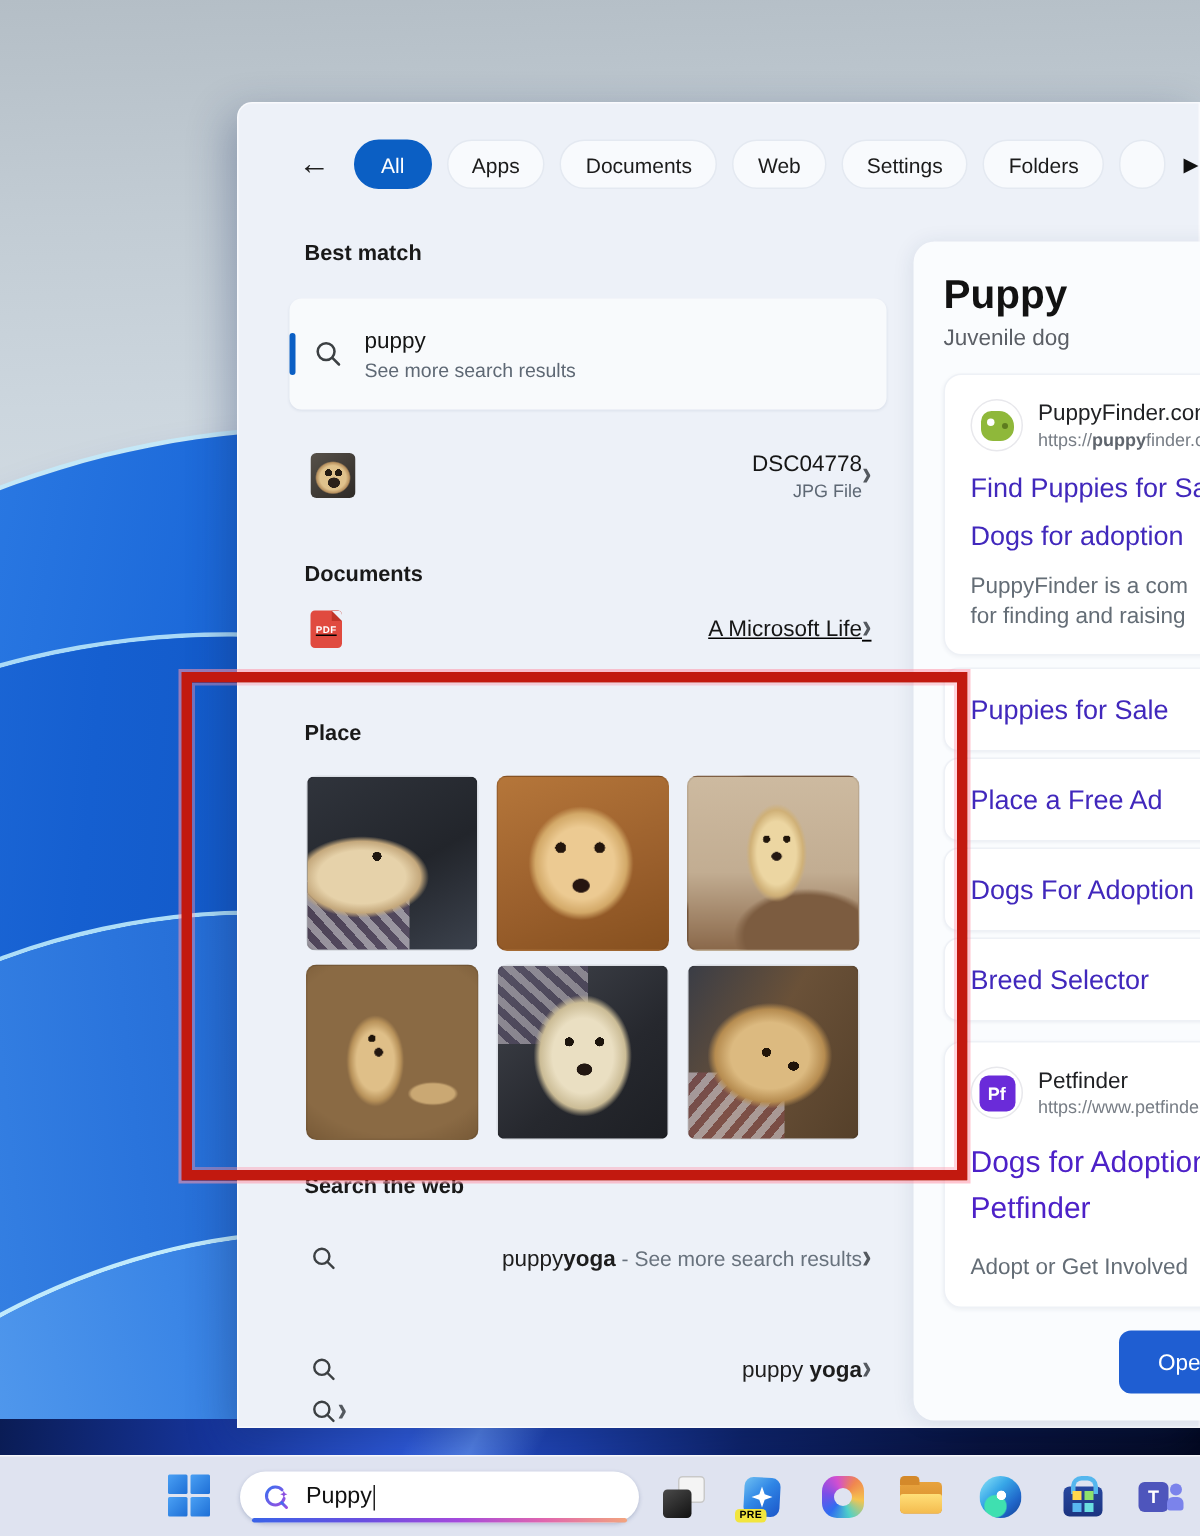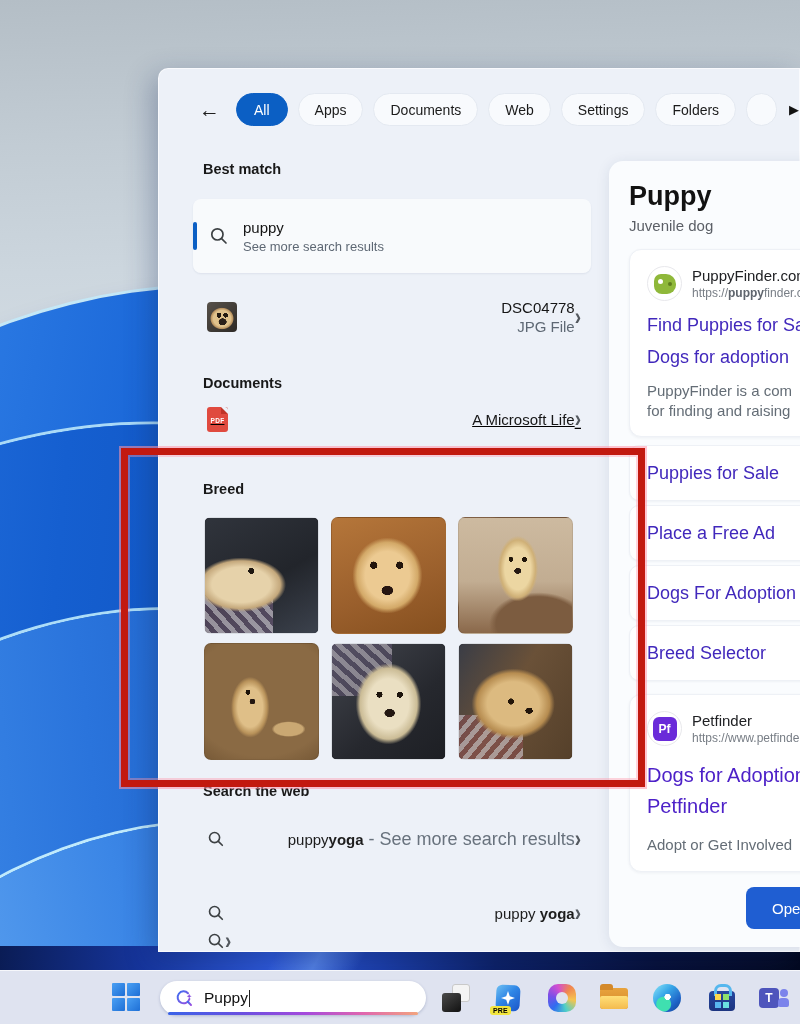--- a/index.html
+++ b/index.html
@@ -46,21 +46,21 @@
   .bm-card { position:absolute; left:34px; top:130px; width:398px; height:74px; background:rgba(255,255,255,.62);
         border-radius:8px; box-shadow:0 1px 2px rgba(30,50,90,.08); display:flex; align-items:center; padding-left:16px; }
   .bm-card::before { content:""; position:absolute; left:0; top:23px; width:4px; height:28px; border-radius:2px; background:#0b5fc4; }
   .bm-text { margin-left:14px; }
   .bm-title { font-size:15px; font-weight:500; color:#141414; }
   .bm-sub { font-size:13px; color:#5e6874; margin-top:3px; }
 
   .row { position:absolute; left:34px; width:398px; display:flex; align-items:center; padding:0 10px 0 14px;text-align:right; }
   .row .grow { flex:1; margin-left:13px; }
   .r-title { font-size:15px; color:#161616; }
-  .r-sub { font-size:15px; color:#5e6874; margin-top:2px; }
+  .r-sub { font-size:12px; color:#5e6874; margin-top:2px; }
   .chev { font-size:19px; color:#54595f; font-weight:bold; transform:scaleY(1.25); }
 
   .thumb-dsc { width:30px; height:30px; border-radius:4px; flex:none;
         background:
           radial-gradient(4px 4px at 40% 44%, #241b12 0 60%, transparent 61%),
           radial-gradient(4px 4px at 62% 44%, #241b12 0 60%, transparent 61%),
           radial-gradient(7px 6px at 52% 66%, #2b211a 0 55%, transparent 60%),
           radial-gradient(14px 13px at 50% 55%, #e0c28c 0 62%, #b99260 78%, transparent 85%),
           linear-gradient(140deg,#57514a,#2e2a26); }
 
@@ -111,21 +111,21 @@
         radial-gradient(52px 44px at 48% 52%, #dcba80 0 50%, #b68c50 70%, transparent 80%),
         repeating-linear-gradient(130deg, rgba(226,216,228,.55) 0 5px, rgba(150,80,90,.45) 5px 10px),
         linear-gradient(120deg,#3a3d46 0%,#6a5138 45%,#55402a 100%);
         background-size:auto,auto,auto,64px 44px,auto; background-position:0 0,0 0,0 0,left bottom,0 0; background-repeat:no-repeat; }
 
   
   .web-row { height:40px; }
   .q-ico { flex:none; }
   .wr-text { flex:1; margin-left:14px; font-size:15px; color:#1d1d1d; white-space:nowrap; overflow:hidden; }
   .wr-text b { font-weight:bold; }
-  .wr-gray { color:#68727d; font-size:18px; }
+  .wr-gray { color:#68727d; font-size:14px; }
 
   
   .panel { position:absolute; left:450px; top:92px; width:345px; height:786px; background:#fafcfe;
         border-radius:14px; box-shadow:0 2px 14px rgba(30,50,90,.10); padding:20px 0 0 20px; }
   .panel-title { font-size:27px; font-weight:bold; color:#121212; }
   .panel-sub { font-size:15px; color:#5b5f66; margin-top:5px; }
   .src-card { margin-top:15px; width:330px; background:#fff; border:1px solid #eef1f6; border-radius:12px;
         box-shadow:0 1px 3px rgba(30,50,90,.06); padding:16px 0 16px 17px; }
   .src-head { display:flex; align-items:center; }
   .avatar { width:35px; height:35px; border-radius:50%; border:1px solid #e8e8ec; background:#fff; flex:none;
@@ -261,21 +261,21 @@
   <div class="row" style="top:328px; height:44px;text-decoration:underline;">
     <div class="pdf-ico">
         <span>PDF</span>
       </div>
     <div class="grow">
       <div class="r-title">A Microsoft Life</div>
     </div>
     <span class="chev">›</span>
   </div>
 
-  <div class="sec-h" style="top:412px;">Breed</div>
+  <div class="sec-h" style="top:412px;">Place</div>
 
   <div>
     <div class="photo p1" style="left:45px; top:448px;"></div>
     <div class="photo p2" style="left:172px; top:448px;"></div>
     <div class="photo p3" style="left:299px; top:448px;"></div>
     <div class="photo p4" style="left:45px; top:574px;"></div>
     <div class="photo p5" style="left:172px; top:574px;"></div>
     <div class="photo p6" style="left:299px; top:574px;"></div>
   </div>
 

